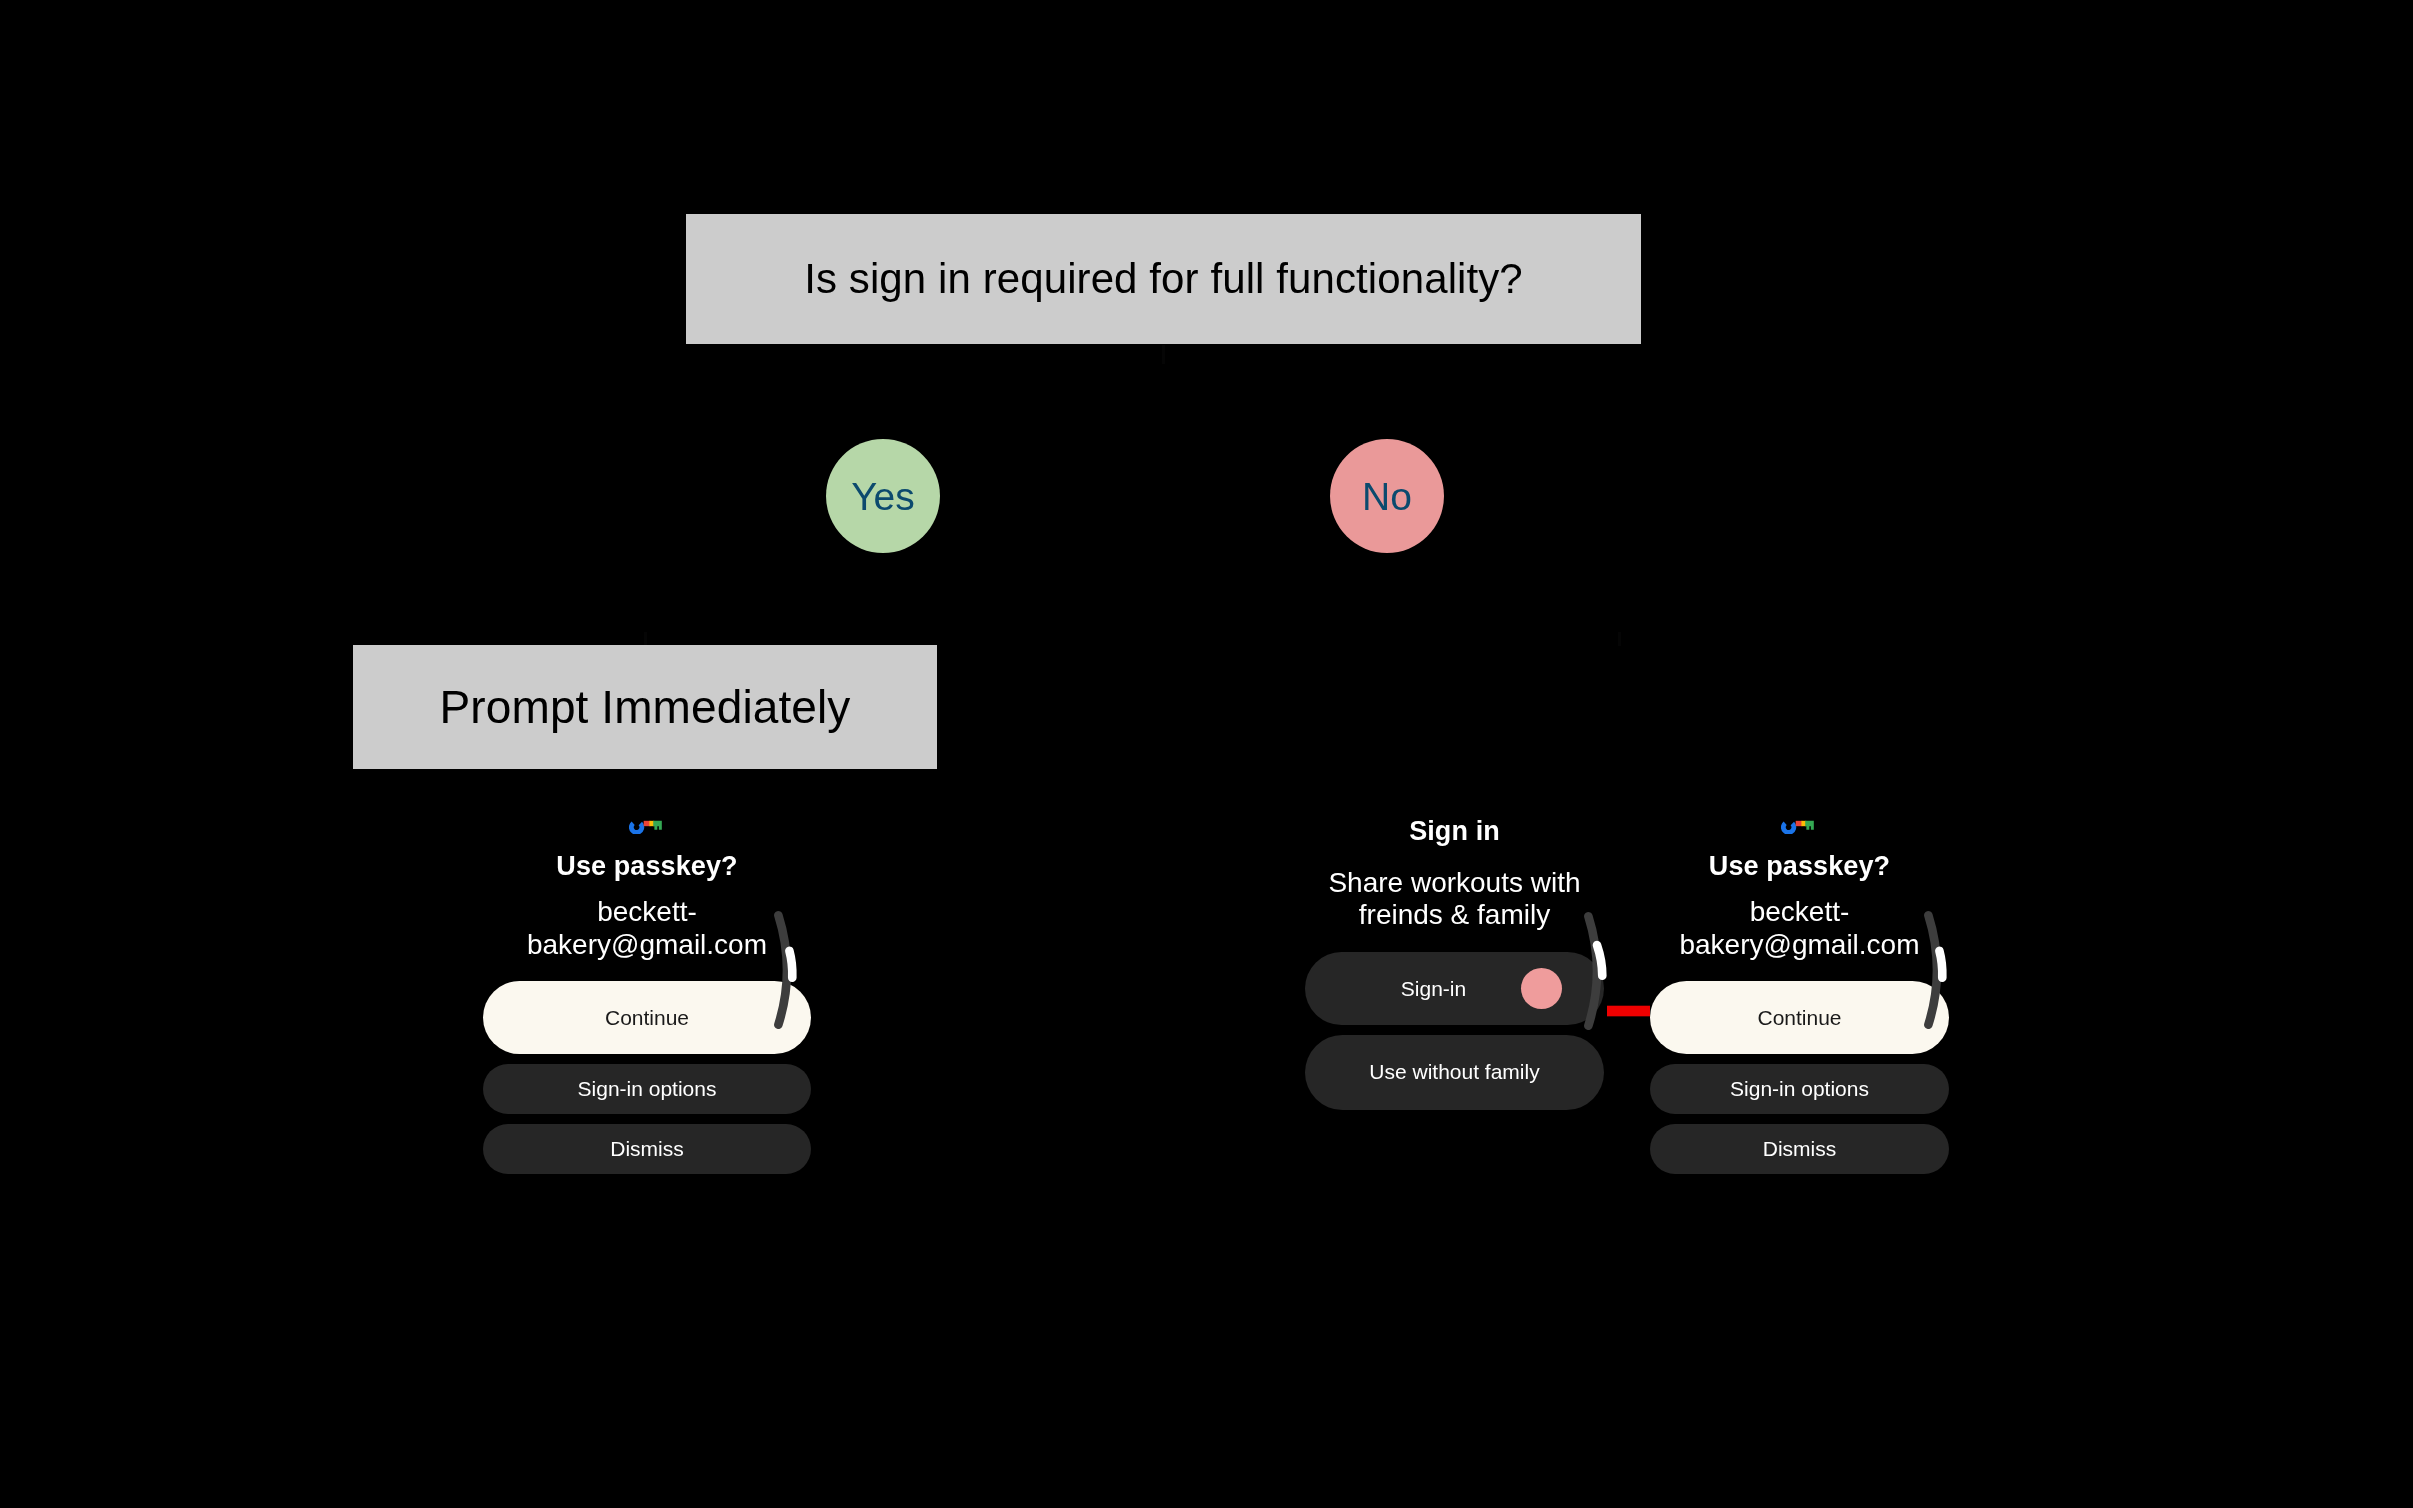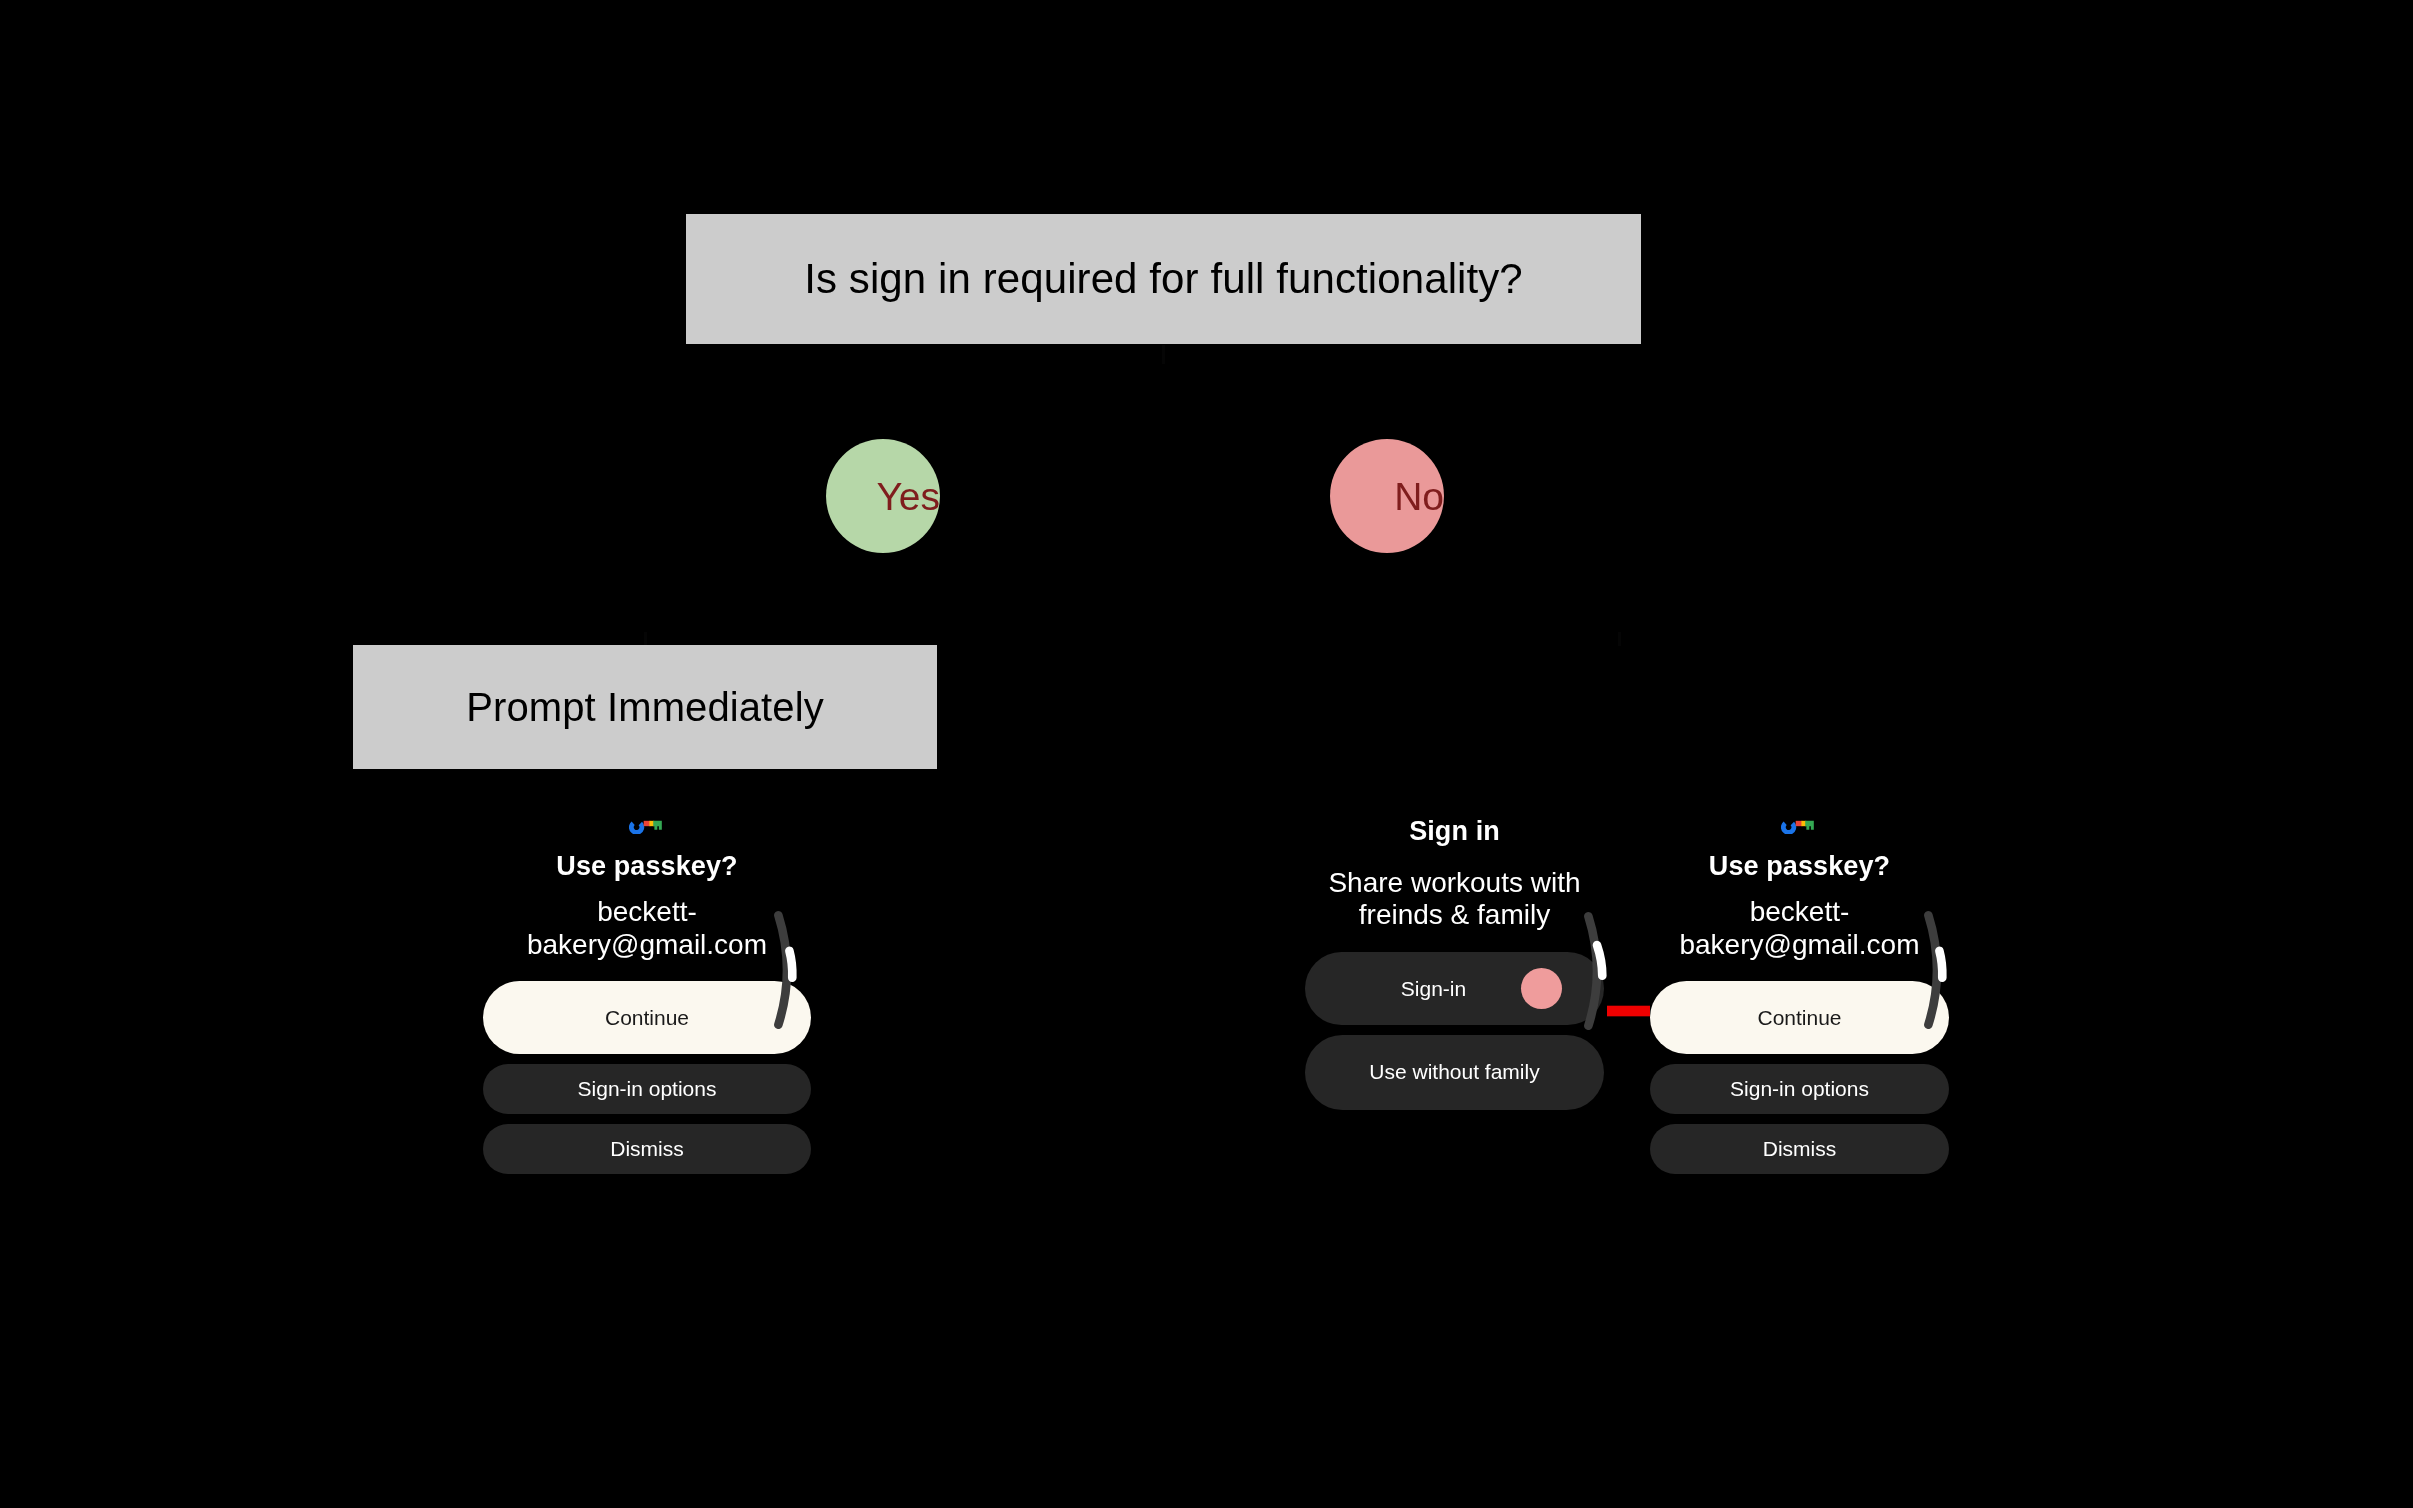--- a/index.html
+++ b/index.html
@@ -45,42 +45,42 @@
     width: 955px;
     height: 130px;
     font-size: 42px;
   }
 
   #box-prompt-immediately {
     left: 353px;
     top: 645px;
     width: 584px;
     height: 124px;
-    font-size: 40px;
+    font-size: 46px;
     align-items: center;
   }
 
   #box-prompt-when-needed {
     left: 1328px;
     top: 645px;
     width: 584px;
     height: 124px;
     font-size: 42px;
   }
 
   
   .decision-circle {
     position: absolute;
     width: 114px;
     height: 114px;
     border-radius: 50%;
     display: flex;
     align-items: center;
-    justify-content: flex-end;
-    color: #7f1d1d;
+    justify-content: center;
+    color: #0c4a6e;
     font-size: 39px;
     line-height: 1;
   }
 
   #circle-yes {
     left: 826px;
     top: 439px;
     background: #b6d7a8;
   }
 

